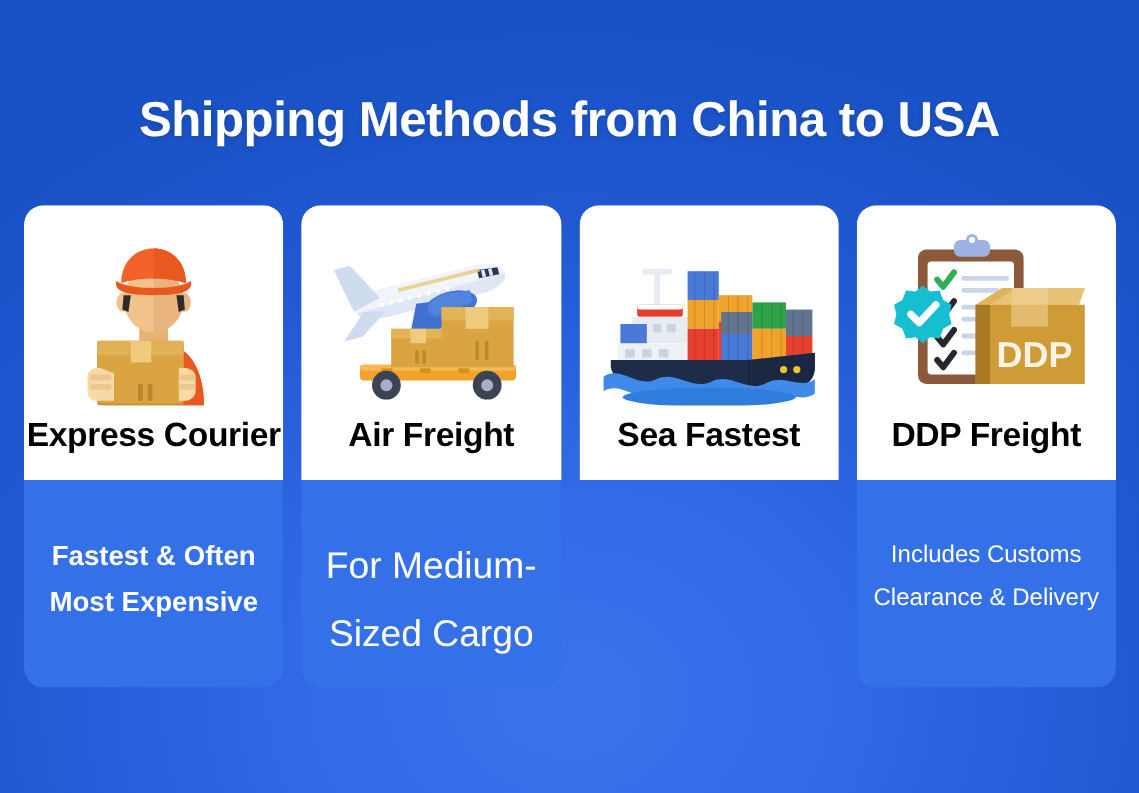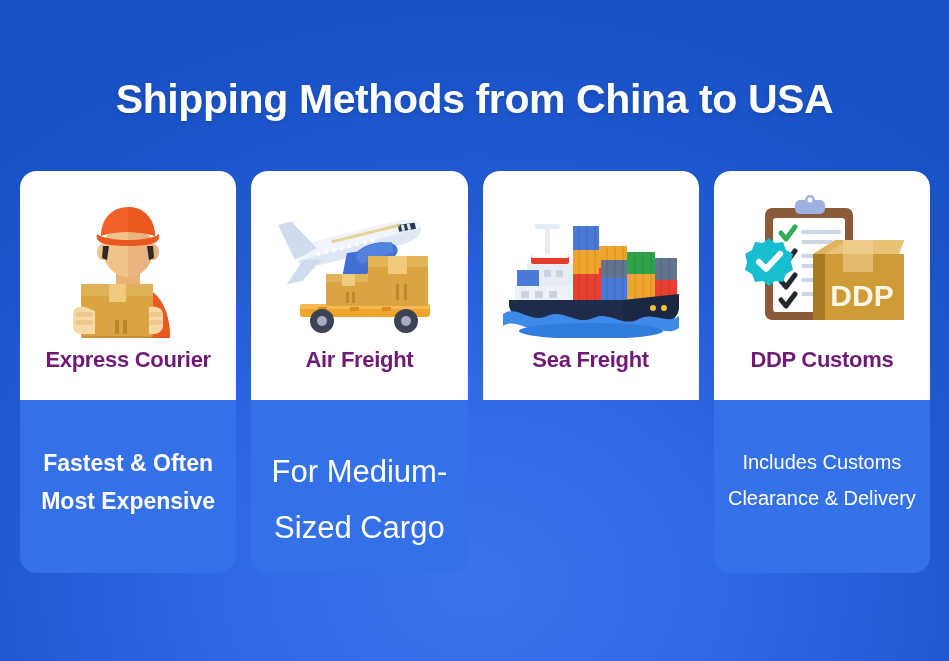--- a/index.html
+++ b/index.html
@@ -43,22 +43,22 @@
     display:flex; flex-direction:column;
     align-items:center; justify-content:flex-start;
     padding-top:8px;
   }
   .icon-wrap {
     height:168px; width:100%;
     display:flex; align-items:center; justify-content:center;
   }
   .icon-wrap svg { display:block; }
   .card-title {
-    color:#701a75;
-    font-size:22px;
+    color:#000000;
+    font-size:28px;
     font-weight:bold;
     text-align:center;
     letter-spacing:-0.3px;
     line-height:1;
     margin-top:2px;
   }
   .card-desc {
     flex:1;
     background:#3470e8;
     border-radius:0 0 16px 16px;
@@ -254,21 +254,21 @@
 
           <path d="M8 112 L160 112 C168 112 176 110 178 106 L178 118 C178 130 168 137 152 137 L40 137 C22 137 10 128 8 118 Z" fill="#1f2c49"></path>
           <path d="M122 112 L178 106 L178 118 C178 130 168 137 152 137 L122 137 Z" fill="#1b2742"></path>
           <circle cx="152" cy="120" r="3" fill="#f2c12e"></circle>
           <circle cx="163" cy="120" r="3" fill="#f2c12e"></circle>
 
           <path d="M2 126 C16 116 30 136 46 128 C62 120 76 138 92 130 C108 122 122 140 138 131 C152 123 166 137 178 128 L178 140 C166 149 152 136 138 143 C122 151 108 134 92 142 C76 150 62 132 46 140 C30 148 16 129 2 138 Z" fill="#3f8ae8"></path>
           <ellipse cx="90" cy="143" rx="72" ry="8" fill="#2f7ddc"></ellipse>
         </svg>
       </div>
-      <div class="card-title">Sea Freight</div>
+      <div class="card-title">Sea Fastest</div>
     </div>
   </div>
 
   <div class="card c4">
     <div class="card-top">
       <div class="icon-wrap">
         <svg width="165" height="150" viewBox="0 0 165 150">
 
           <rect x="26" y="20" width="88" height="112" rx="7" fill="#8a5a3b"></rect>
           <rect x="34" y="30" width="72" height="94" rx="3" fill="#ffffff"></rect>
@@ -305,20 +305,20 @@
           <path d="M86 66 L108 52 L165 52 L160 66 Z" fill="#e7c277"></path>
 
           <rect x="104" y="52" width="30" height="32" fill="#eccb8b"></rect>
           <rect x="104" y="66" width="30" height="18" fill="#e3bb6e"></rect>
 
           <path d="M74 66 L86 66 L86 132 L74 132 Z" fill="#a87a26"></path>
 
           <text x="123" y="118" font-family="Liberation Sans, sans-serif" font-size="30" font-weight="bold" fill="#fdf6e6" text-anchor="middle">DDP</text>
         </svg>
       </div>
-      <div class="card-title">DDP Customs</div>
+      <div class="card-title">DDP Freight</div>
     </div>
     <div class="card-desc">
       <span>Includes Customs Clearance &amp; Delivery</span>
     </div>
   </div>
 
 </div>
 
 </body></html>

